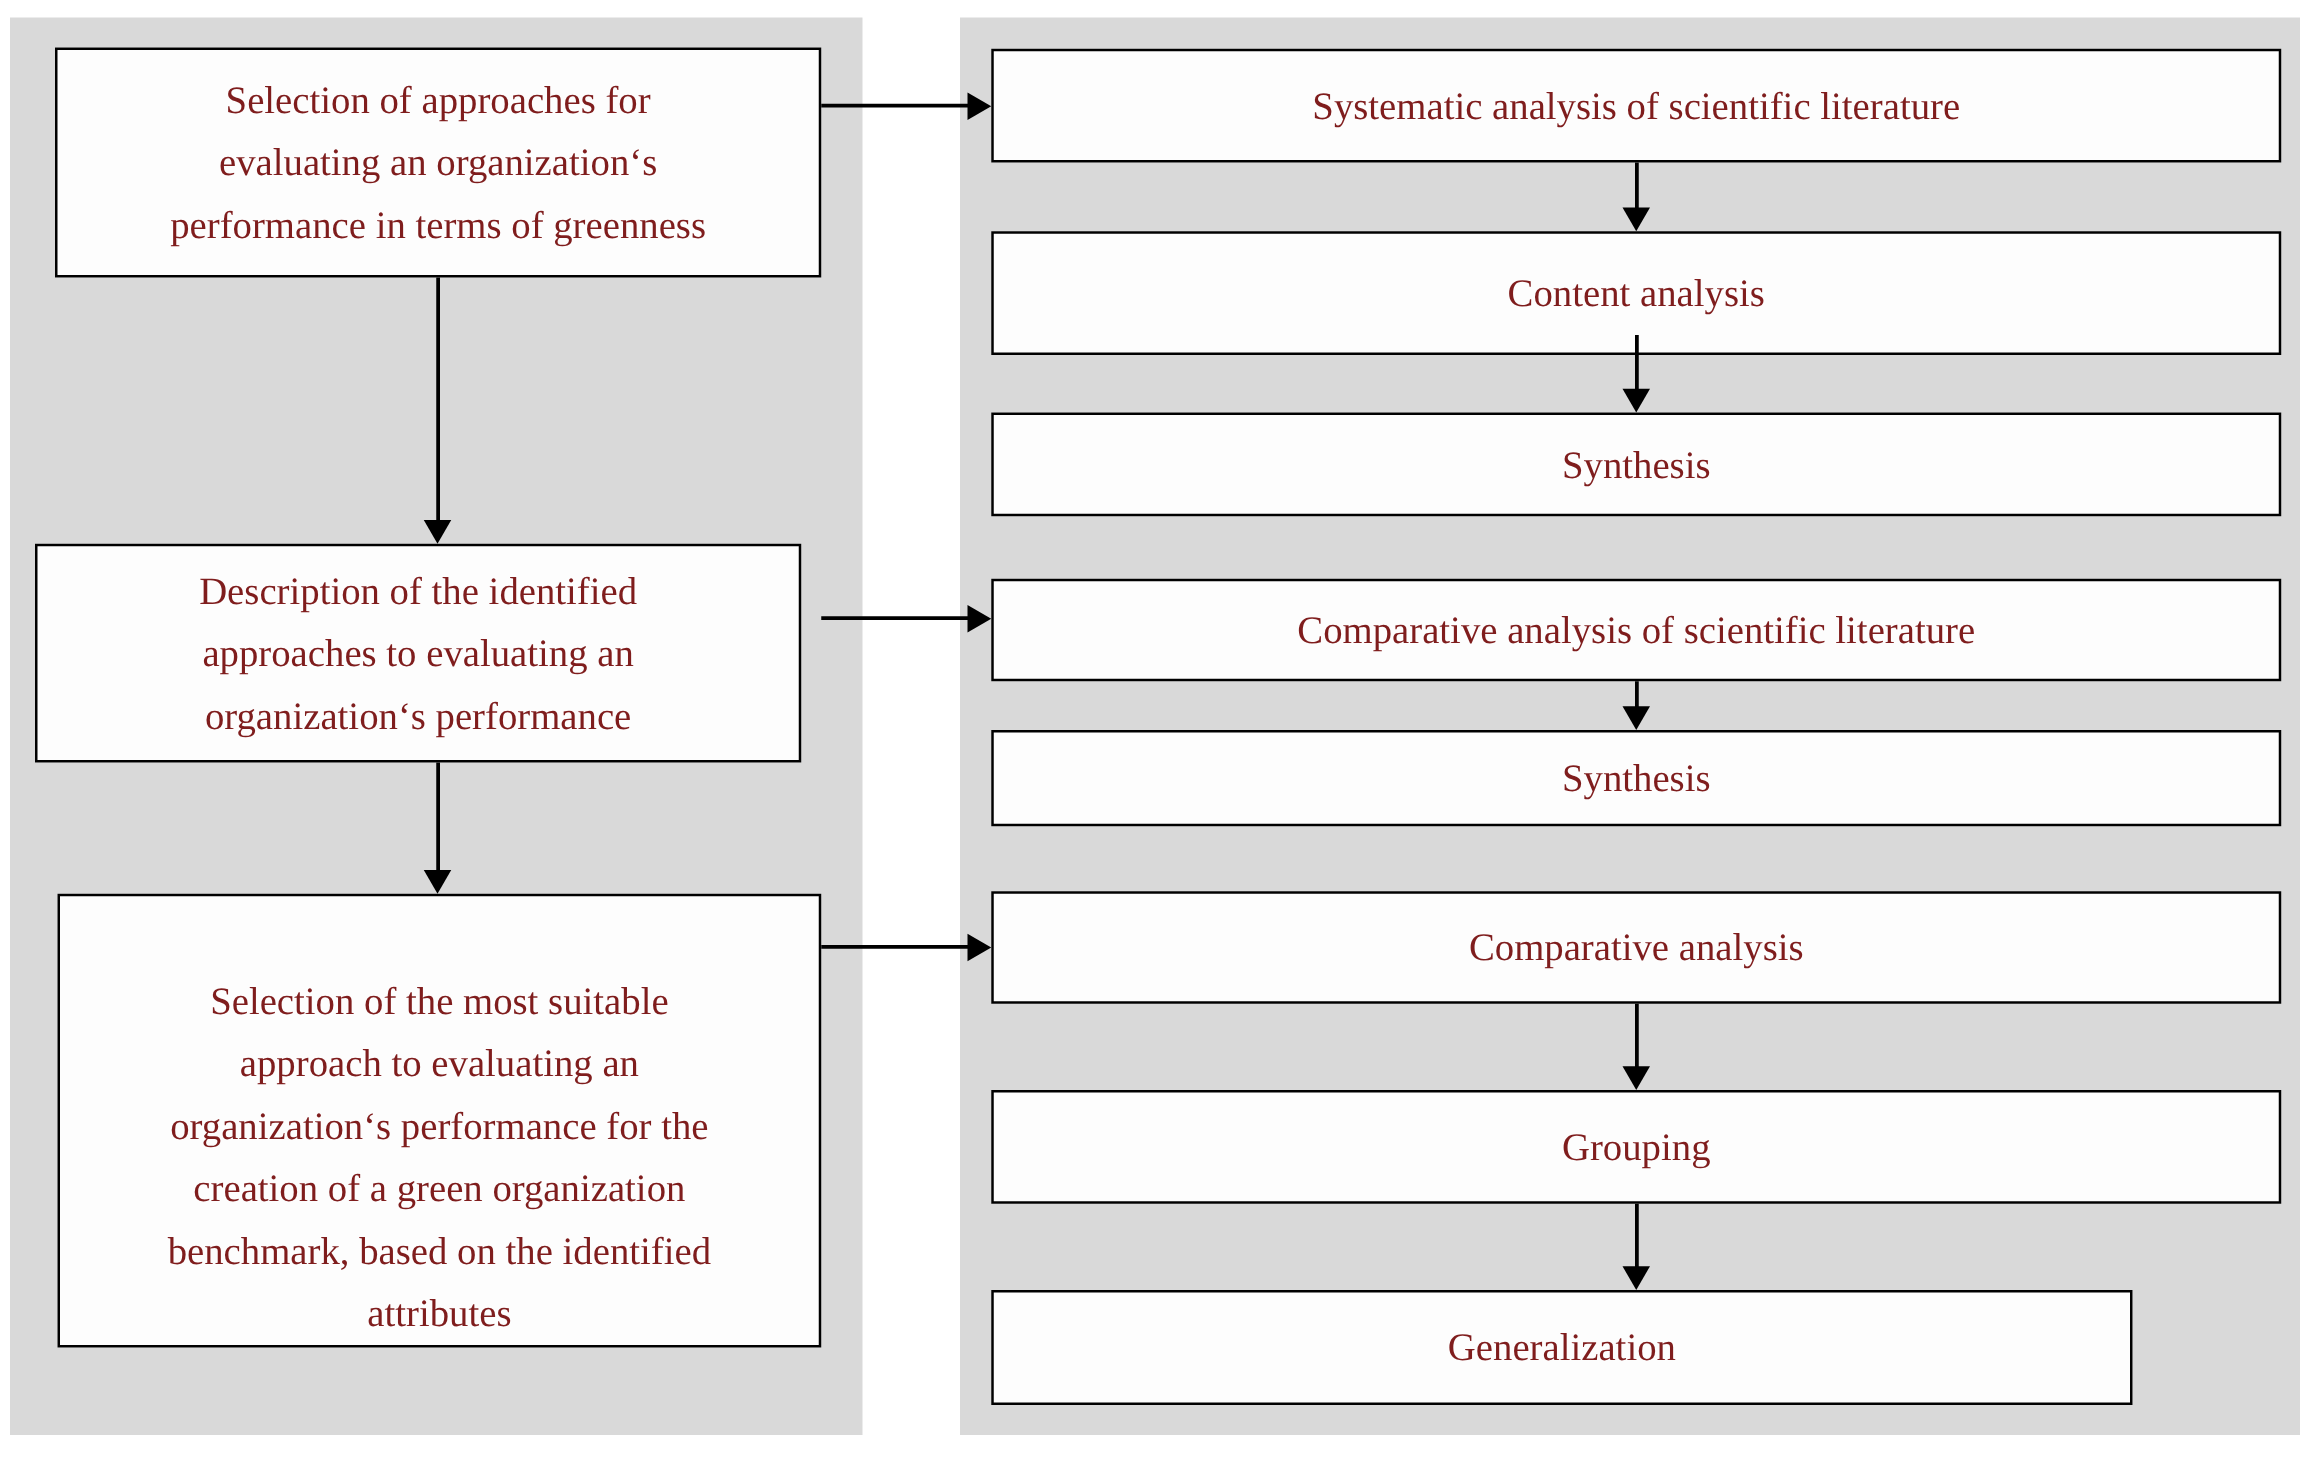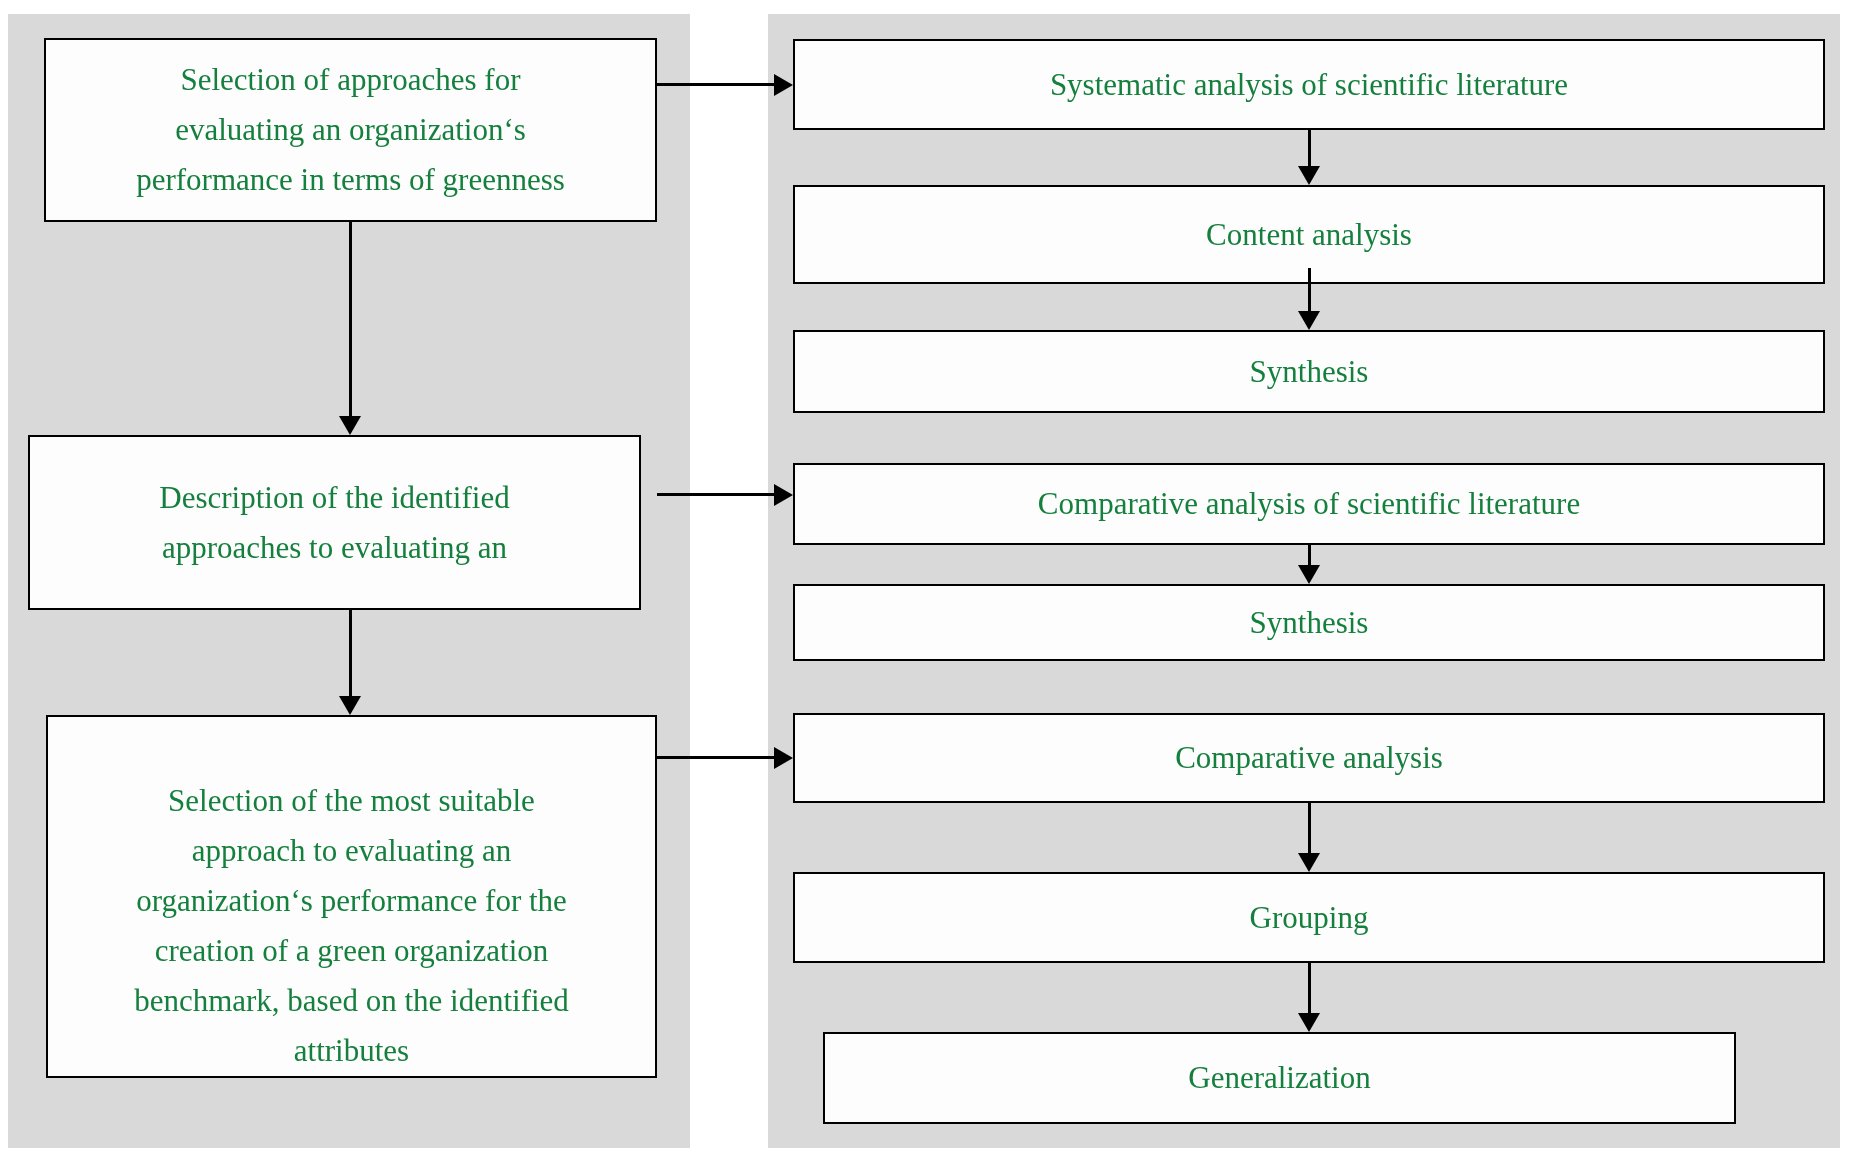--- a/index.html
+++ b/index.html
@@ -6,21 +6,21 @@
     margin: 0;
     padding: 0;
     background: #ffffff;
   }
   #canvas {
     position: relative;
     width: 1857px;
     height: 1169px;
     background: #ffffff;
     font-family: "Liberation Serif", "DejaVu Serif", serif;
-    color: #15803d;
+    color: #7f1d1d;
     overflow: hidden;
   }
   .panel {
     position: absolute;
     background: #d9d9d9;
   }
   .fbox {
     position: absolute;
     background: #fdfdfd;
     border: 2px solid #000000;
@@ -79,20 +79,21 @@
 
   <div class="fbox" style="left:44px; top:38px; width:613px; height:184px;">
     <span class="line">Selection of approaches for</span>
     <span class="line">evaluating an organization‘s</span>
     <span class="line">performance in terms of greenness</span>
   </div>
 
   <div class="fbox" style="left:28px; top:435px; width:613px; height:175px;">
     <span class="line">Description of the identified</span>
     <span class="line">approaches to evaluating an</span>
+    <span class="line">organization‘s performance</span>
   </div>
 
   <div class="fbox" style="left:46px; top:715px; width:611px; height:363px;justify-content:flex-end;">
     <span class="line">Selection of the most suitable</span>
     <span class="line">approach to evaluating an</span>
     <span class="line">organization‘s performance for the</span>
     <span class="line">creation of a green organization</span>
     <span class="line">benchmark, based on the identified</span>
     <span class="line">attributes</span>
   </div>
@@ -111,21 +112,21 @@
   </div>
   <div class="fbox" style="left:793px; top:584px; width:1032px; height:77px;">
     <span class="single">Synthesis</span>
   </div>
   <div class="fbox" style="left:793px; top:713px; width:1032px; height:90px;">
     <span class="single">Comparative analysis</span>
   </div>
   <div class="fbox" style="left:793px; top:872px; width:1032px; height:91px;">
     <span class="single">Grouping</span>
   </div>
-  <div class="fbox" style="left:793px; top:1032px; width:913px; height:92px;margin-left:30px;">
+  <div class="fbox" style="left:793px; top:1032px; width:913px; height:92px;">
     <span class="single">Generalization</span>
   </div>
 
   <div>
     <div class="shaft-h" style="left:657px; top:83px; width:120px;"></div>
     <div class="head-right" style="left:774px; top:74px;"></div>
   </div>
   <div>
     <div class="shaft-h" style="left:657px; top:493px; width:120px;"></div>
     <div class="head-right" style="left:774px; top:484px;"></div>

